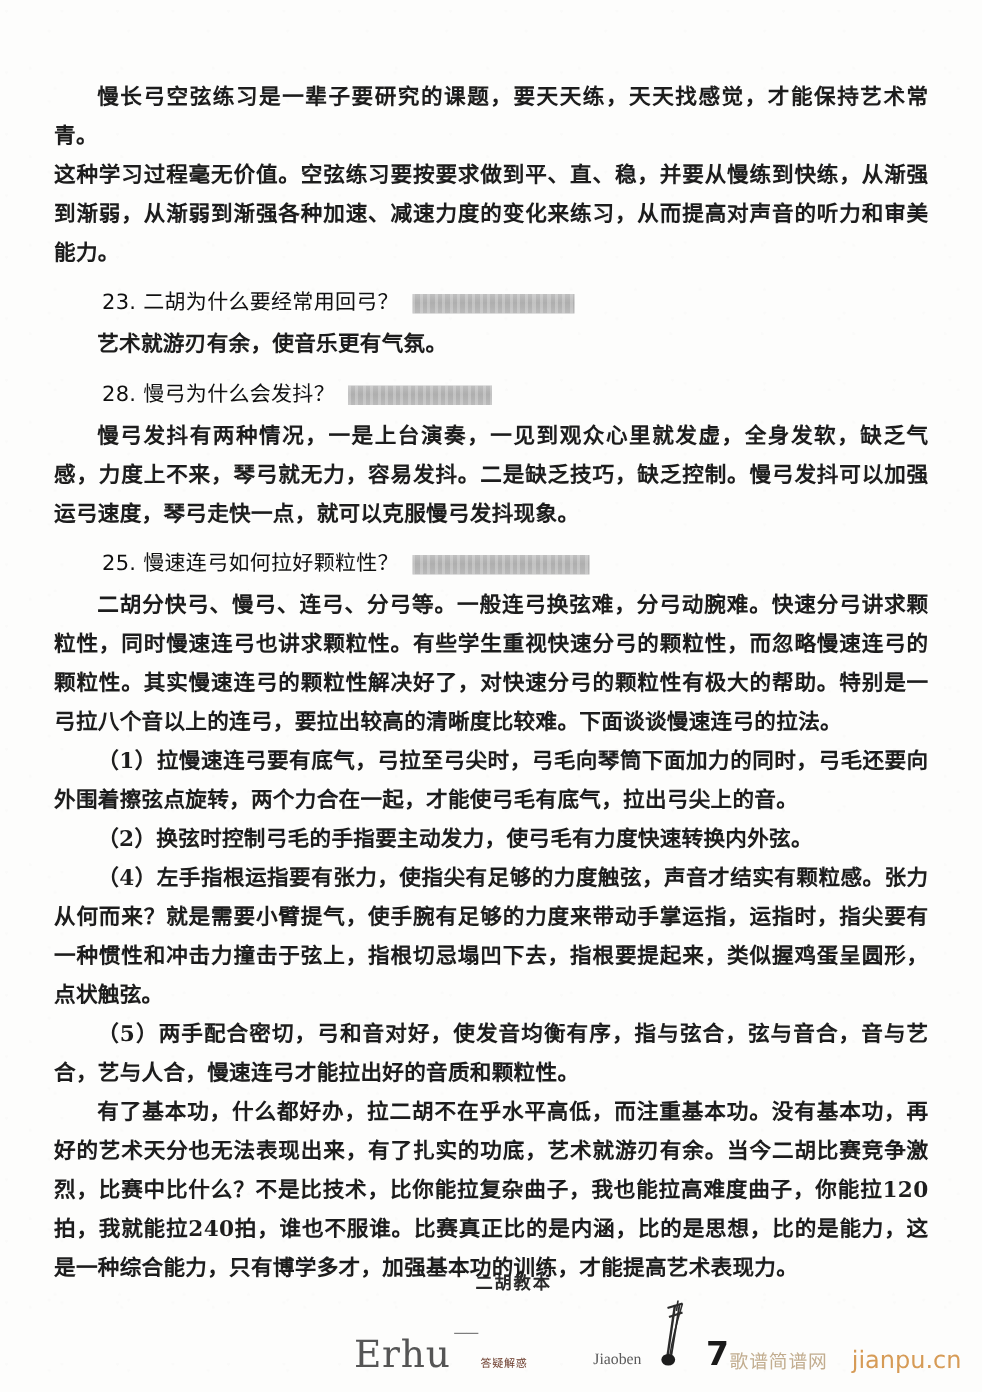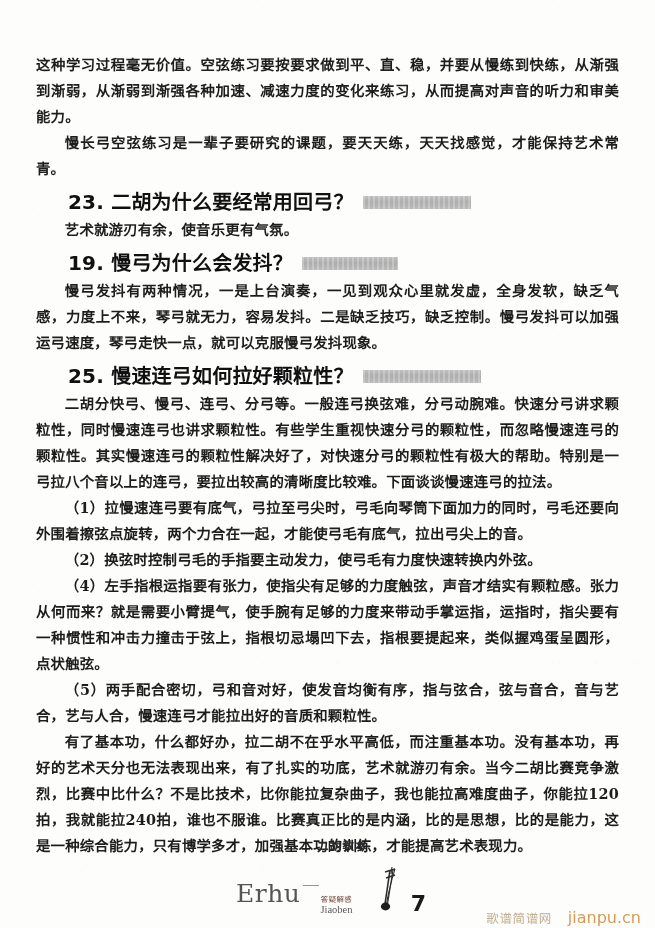--- a/index.html
+++ b/index.html
@@ -59,23 +59,23 @@
   }
 
   
   .heading-row {
     display: flex;
     align-items: center;
     margin: 9px 0 4px 0;
     padding-left: 2em;
   }
   .heading-text {
-    font-size: 20px;
+    font-size: 14px;
     line-height: 22px;
-    font-weight: 700;
+    font-weight: 400;
     color: #101010;
     font-family: "DejaVu Sans", "Liberation Sans", sans-serif;
     white-space: nowrap;
     letter-spacing: 0.2px;
     text-align: center;
   }
   .redaction {
     margin-left: 9px;
     height: 13px;
     background:
@@ -132,23 +132,24 @@
   }
   .logo-dash {
     font-size: 9px;
     color: #5a5a5a;
     margin: 0 1px 0 2px;
     align-self: center;
     letter-spacing: -1px;
   }
   .logo-sub-wrap {
     display: flex;
-    flex-direction: column;
-    align-items: center;
+    flex-direction: row;
+    align-items: flex-end;
     margin-left: 1px;
+    gap: 44px;
   }
   .logo-cn-sub {
     font-size: 7.4px;
     color: #6a3a2a;
     letter-spacing: 0.4px;
     line-height: 8px;
     font-family: "DejaVu Sans", "Liberation Sans", sans-serif;
   }
   .logo-en-sub {
     font-size: 10.5px;
@@ -163,21 +164,21 @@
     font-size: 22px;
     font-weight: 700;
     color: #1a1a1a;
     font-family: "DejaVu Sans", "Liberation Sans", sans-serif;
     margin-left: 5px;
     line-height: 24px;
   }
   .watermark {
     position: absolute;
     right: 14px;
-    bottom: 1px;
+    bottom: 12px;
     display: flex;
     align-items: center;
     opacity: 0.85;
   }
   .wm-cn {
     font-size: 12.5px;
     color: #b8a07e;
     letter-spacing: 0.6px;
     font-family: "DejaVu Sans", "Liberation Sans", sans-serif;
   }
@@ -188,31 +189,31 @@
     font-family: "DejaVu Sans", "Liberation Sans", sans-serif;
   }
 </style>
 </head>
 <body>
 
 <div class="page">
 
   <div class="content">
 
+    <p class="para indent">慢长弓空弦练习是一辈子要研究的课题，要天天练，天天找感觉，才能保持艺术常青。</p>
     <p class="para noindent">这种学习过程毫无价值。空弦练习要按要求做到平、直、稳，并要从慢练到快练，从渐强到渐弱，从渐弱到渐强各种加速、减速力度的变化来练习，从而提高对声音的听力和审美能力。</p>
-    <p class="para indent">慢长弓空弦练习是一辈子要研究的课题，要天天练，天天找感觉，才能保持艺术常青。</p>
 
     <div class="heading-row">
       <span class="heading-text">23. 二胡为什么要经常用回弓？</span>
       <span class="redaction" style="width:108px"></span>
     </div>
     <p class="para indent">艺术就游刃有余，使音乐更有气氛。</p>
 
     <div class="heading-row">
-      <span class="heading-text">19. 慢弓为什么会发抖？</span>
+      <span class="heading-text">28. 慢弓为什么会发抖？</span>
       <span class="redaction" style="width:96px"></span>
     </div>
     <p class="para indent">慢弓发抖有两种情况，一是上台演奏，一见到观众心里就发虚，全身发软，缺乏气感，力度上不来，琴弓就无力，容易发抖。二是缺乏技巧，缺乏控制。慢弓发抖可以加强运弓速度，琴弓走快一点，就可以克服慢弓发抖现象。</p>
 
     <div class="heading-row">
       <span class="heading-text">25. 慢速连弓如何拉好颗粒性？</span>
       <span class="redaction" style="width:118px"></span>
     </div>
     <p class="para indent">二胡分快弓、慢弓、连弓、分弓等。一般连弓换弦难，分弓动腕难。快速分弓讲求颗粒性，同时慢速连弓也讲求颗粒性。有些学生重视快速分弓的颗粒性，而忽略慢速连弓的颗粒性。其实慢速连弓的颗粒性解决好了，对快速分弓的颗粒性有极大的帮助。特别是一弓拉八个音以上的连弓，要拉出较高的清晰度比较难。下面谈谈慢速连弓的拉法。</p>
     <p class="para indent">（1）拉慢速连弓要有底气，弓拉至弓尖时，弓毛向琴筒下面加力的同时，弓毛还要向外围着擦弦点旋转，两个力合在一起，才能使弓毛有底气，拉出弓尖上的音。</p>

